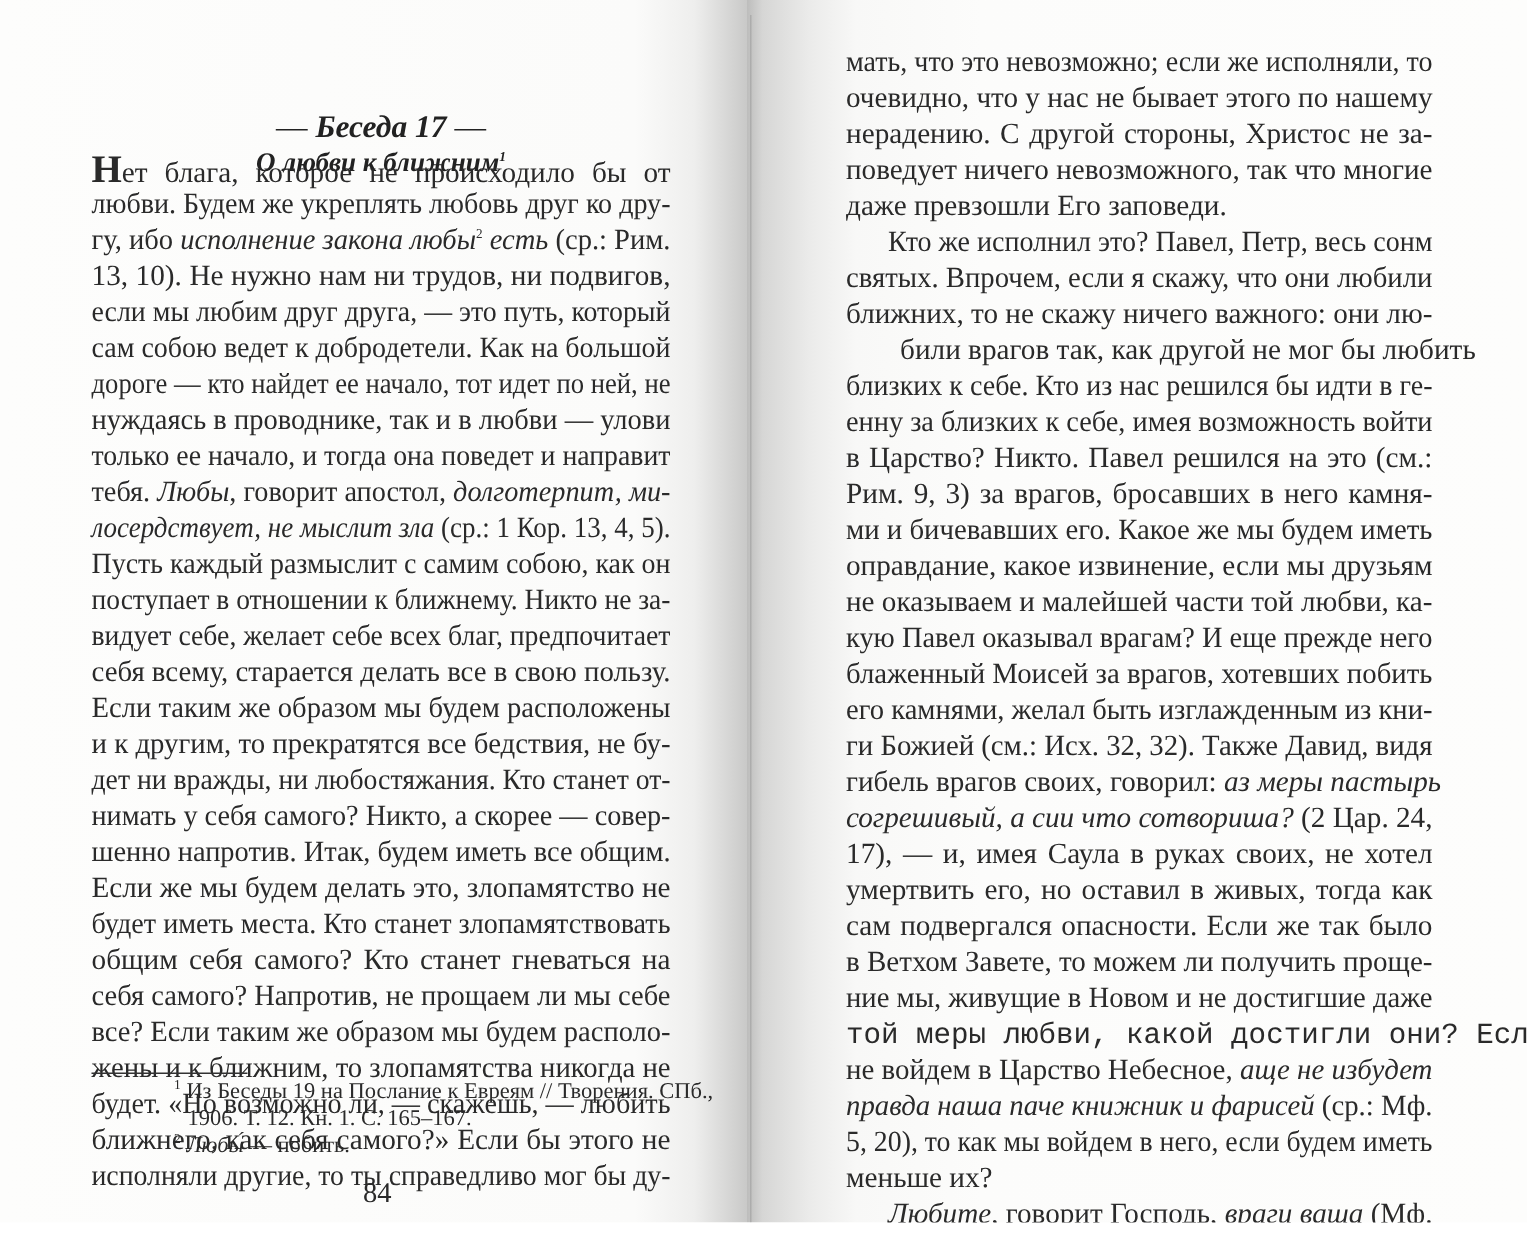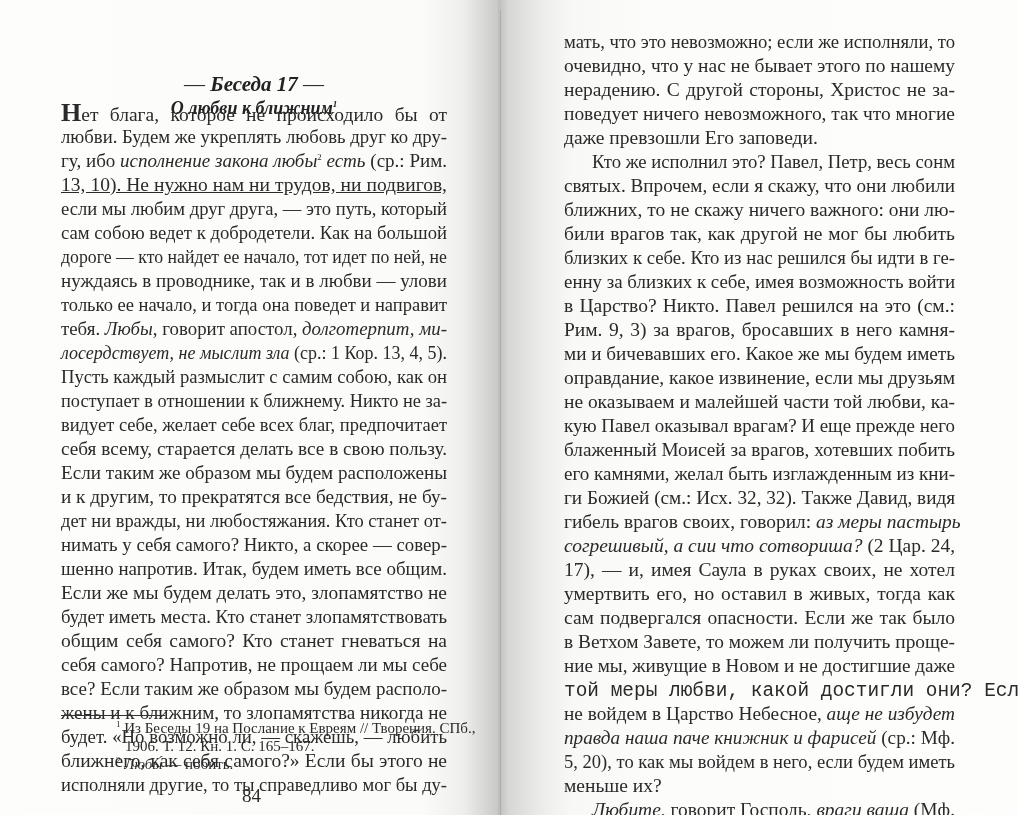--- a/index.html
+++ b/index.html
@@ -50,21 +50,21 @@
     <div class="heading h1">
       <span class="dash">— </span><span>Беседа 17</span><span class="dash"> —</span>
     </div>
     <div class="heading h2">
       <span>О любви к ближним</span><sup>1</sup>
     </div>
     <div class="text left" id="left-body">
         <span class="line" style="display: block;"><span style="white-space: nowrap;"><span class="dropcap">Н</span><span>ет блага, которое не происходило бы от</span></span></span>
         <span class="line" style="display: block;"><span style="white-space: nowrap; display: inline-block; transform: scaleX(0.959751); transform-origin: left center;"><span>любви. Будем же укреплять любовь друг ко дру-</span></span></span>
         <span class="line" style="display: block;"><span style="white-space: nowrap; display: inline-block; transform: scaleX(0.976327); transform-origin: left center;"><span>гу, ибо </span><i>исполнение закона любы</i><sup>2</sup><i> есть</i><span> (ср.: Рим.</span></span></span>
-        <span class="line" style="display: block;"><span style="white-space: nowrap; text-decoration: underline;"><span>13, 10). Не нужно нам ни трудов, ни подвигов,</span></span></span>
+        <span class="line" style="display: block;"><span style="white-space: nowrap;"><span>13, 10). Не нужно нам ни трудов, ни подвигов,</span></span></span>
         <span class="line" style="display: block;"><span style="white-space: nowrap; display: inline-block; transform: scaleX(0.953307); transform-origin: left center;"><span>если мы любим друг друга, — это путь, который</span></span></span>
         <span class="line" style="display: block;"><span style="white-space: nowrap; display: inline-block; transform: scaleX(0.957185); transform-origin: left center;"><span>сам собою ведет к добродетели. Как на большой</span></span></span>
         <span class="line" style="display: block;"><span style="white-space: nowrap; display: inline-block; transform: scaleX(0.910847); transform-origin: left center;"><span>дороге — кто найдет ее начало, тот идет по ней, не</span></span></span>
         <span class="line" style="display: block;"><span style="white-space: nowrap; display: inline-block; transform: scaleX(0.97444); transform-origin: left center;"><span>нуждаясь в проводнике, так и в любви — улови</span></span></span>
         <span class="line" style="display: block;"><span style="white-space: nowrap; display: inline-block; transform: scaleX(0.950337); transform-origin: left center;"><span>только ее начало, и тогда она поведет и направит</span></span></span>
         <span class="line" style="display: block;"><span style="white-space: nowrap; display: inline-block; transform: scaleX(0.966359); transform-origin: left center;"><span>тебя. </span><i>Любы</i><span>, говорит апостол, </span><i>долготерпит, ми-</i></span></span>
         <span class="line" style="display: block;"><span style="white-space: nowrap; display: inline-block; transform: scaleX(0.922238); transform-origin: left center;"><i>лосердствует, не мыслит зла</i><span> (ср.: 1 Кор. 13, 4, 5).</span></span></span>
         <span class="line" style="display: block;"><span style="white-space: nowrap; display: inline-block; transform: scaleX(0.956037); transform-origin: left center;"><span>Пусть каждый размыслит с самим собою, как он</span></span></span>
         <span class="line" style="display: block;"><span style="white-space: nowrap; display: inline-block; transform: scaleX(0.940388); transform-origin: left center;"><span>поступает в отношении к ближнему. Никто не за-</span></span></span>
         <span class="line" style="display: block;"><span style="white-space: nowrap; display: inline-block; transform: scaleX(0.947966); transform-origin: left center;"><span>видует себе, желает себе всех благ, предпочитает</span></span></span>
@@ -98,21 +98,21 @@
   </div>
   <div class="text right" id="right-body">
       <span class="line" style="display: block;"><span style="white-space: nowrap; display: inline-block; transform: scaleX(0.958223); transform-origin: left center;"><span>мать, что это невозможно; если же исполняли, то</span></span></span>
       <span class="line" style="display: block;"><span style="white-space: nowrap; display: inline-block; transform: scaleX(0.996853); transform-origin: left center;"><span>очевидно, что у нас не бывает этого по нашему</span></span></span>
       <span class="line" style="display: block;"><span style="white-space: nowrap;"><span>нерадению. С другой стороны, Христос не за-</span></span></span>
       <span class="line" style="display: block;"><span style="white-space: nowrap; display: inline-block; transform: scaleX(0.996654); transform-origin: left center;"><span>поведует ничего невозможного, так что многие</span></span></span>
       <span class="line last"><span>даже превзошли Его заповеди.</span></span>
       <span class="line indent" style="display: block;"><span style="white-space: nowrap; display: inline-block; transform: scaleX(0.958179); transform-origin: left center;"><span>Кто же исполнил это? Павел, Петр, весь сонм</span></span></span>
       <span class="line" style="display: block;"><span style="white-space: nowrap; display: inline-block; transform: scaleX(0.982644); transform-origin: left center;"><span>святых. Впрочем, если я скажу, что они любили</span></span></span>
       <span class="line" style="display: block;"><span style="white-space: nowrap; display: inline-block; transform: scaleX(0.998803); transform-origin: left center;"><span>ближних, то не скажу ничего важного: они лю-</span></span></span>
-      <span class="line" style="display: block;"><span style="white-space: nowrap;"><span>били врагов так, как другой не мог бы любить</span></span></span>
+      <span class="line" style="display: block; margin-left: 36px;"><span style="white-space: nowrap;"><span>били врагов так, как другой не мог бы любить</span></span></span>
       <span class="line" style="display: block;"><span style="white-space: nowrap; display: inline-block; transform: scaleX(0.958921); transform-origin: left center;"><span>близких к себе. Кто из нас решился бы идти в ге-</span></span></span>
       <span class="line" style="display: block;"><span style="white-space: nowrap; display: inline-block; transform: scaleX(0.968683); transform-origin: left center;"><span>енну за близких к себе, имея возможность войти</span></span></span>
       <span class="line" style="display: block;"><span style="white-space: nowrap;"><span>в Царство? Никто. Павел решился на это (см.:</span></span></span>
       <span class="line" style="display: block;"><span style="white-space: nowrap;"><span>Рим. 9, 3) за врагов, бросавших в него камня-</span></span></span>
       <span class="line" style="display: block;"><span style="white-space: nowrap; display: inline-block; transform: scaleX(0.984499); transform-origin: left center;"><span>ми и бичевавших его. Какое же мы будем иметь</span></span></span>
       <span class="line" style="display: block;"><span style="white-space: nowrap; display: inline-block; transform: scaleX(0.999042); transform-origin: left center;"><span>оправдание, какое извинение, если мы друзьям</span></span></span>
       <span class="line" style="display: block;"><span style="white-space: nowrap; display: inline-block; transform: scaleX(0.996932); transform-origin: left center;"><span>не оказываем и малейшей части той любви, ка-</span></span></span>
       <span class="line" style="display: block;"><span style="white-space: nowrap; display: inline-block; transform: scaleX(0.971014); transform-origin: left center;"><span>кую Павел оказывал врагам? И еще прежде него</span></span></span>
       <span class="line" style="display: block;"><span style="white-space: nowrap; display: inline-block; transform: scaleX(0.985236); transform-origin: left center;"><span>блаженный Моисей за врагов, хотевших побить</span></span></span>
       <span class="line" style="display: block;"><span style="white-space: nowrap; display: inline-block; transform: scaleX(0.977806); transform-origin: left center;"><span>его камнями, желал быть изглажденным из кни-</span></span></span>

